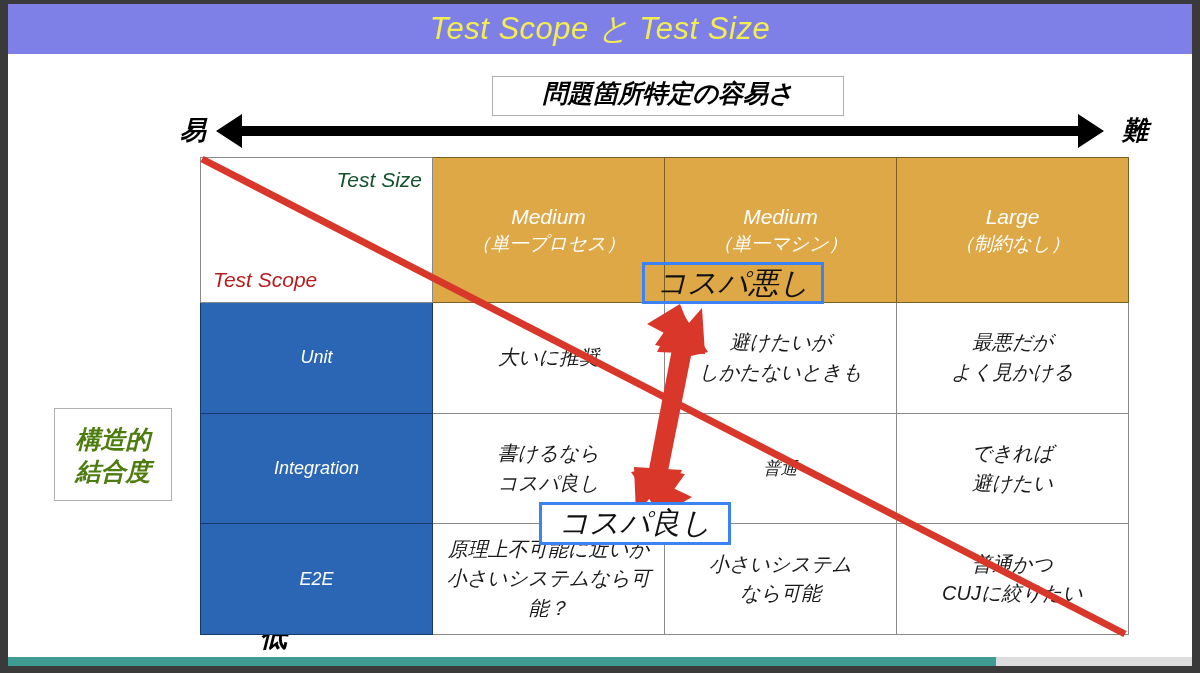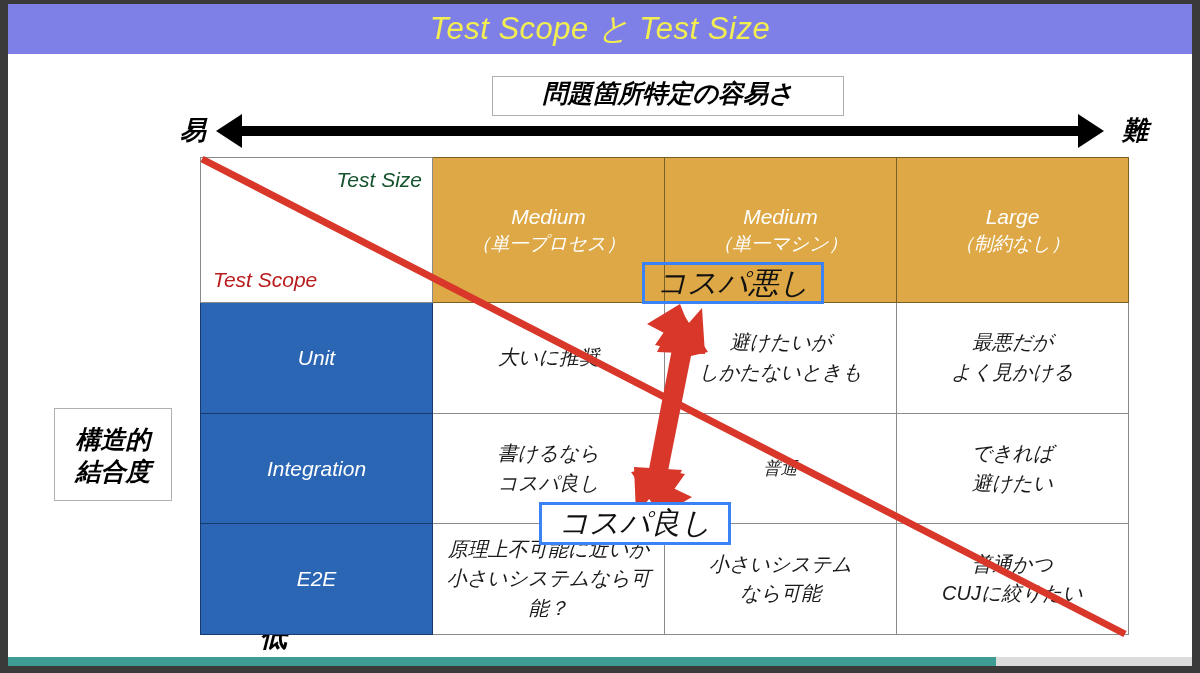--- a/index.html
+++ b/index.html
@@ -104,21 +104,21 @@
   #left-axis-box {
     position: absolute; left: 46px; top: 404px;
     width: 118px; height: 93px;
     background: #ffffff;
     border: 1px solid #b0b0b0;
     display: flex; flex-direction: column;
     align-items: center; justify-content: center;
     z-index: 4;
   }
   #left-axis-box span {
-    font-size: 25px; font-weight: bold; color: #000000;
+    font-size: 25px; font-weight: bold; color: #4d7c0f;
     line-height: 1.28; white-space: nowrap;
   }
   
   #matrix {
     position: absolute; left: 192px; top: 153px;
     width: 928px; height: 478px;
     border-collapse: collapse;
     table-layout: fixed;
     z-index: 2;
   }
@@ -146,21 +146,21 @@
     background: #dda845;
     color: #ffffff;
     font-size: 21px;
     line-height: 1.42;
     border-color: #7a6024 !important;
   }
   .head-cell .sub { font-size: 19px; }
   .row-head {
     background: #2b66b4;
     color: #ffffff;
-    font-size: 21px;
+    font-size: 18px;
     border-color: #163a6b !important;
     height: 90px;
   }
   .body-cell {
     background: #ffffff;
     color: #1a1a1a;
     font-size: 20px;
     line-height: 1.48;
   }
   .small-text { font-size: 17px; }

